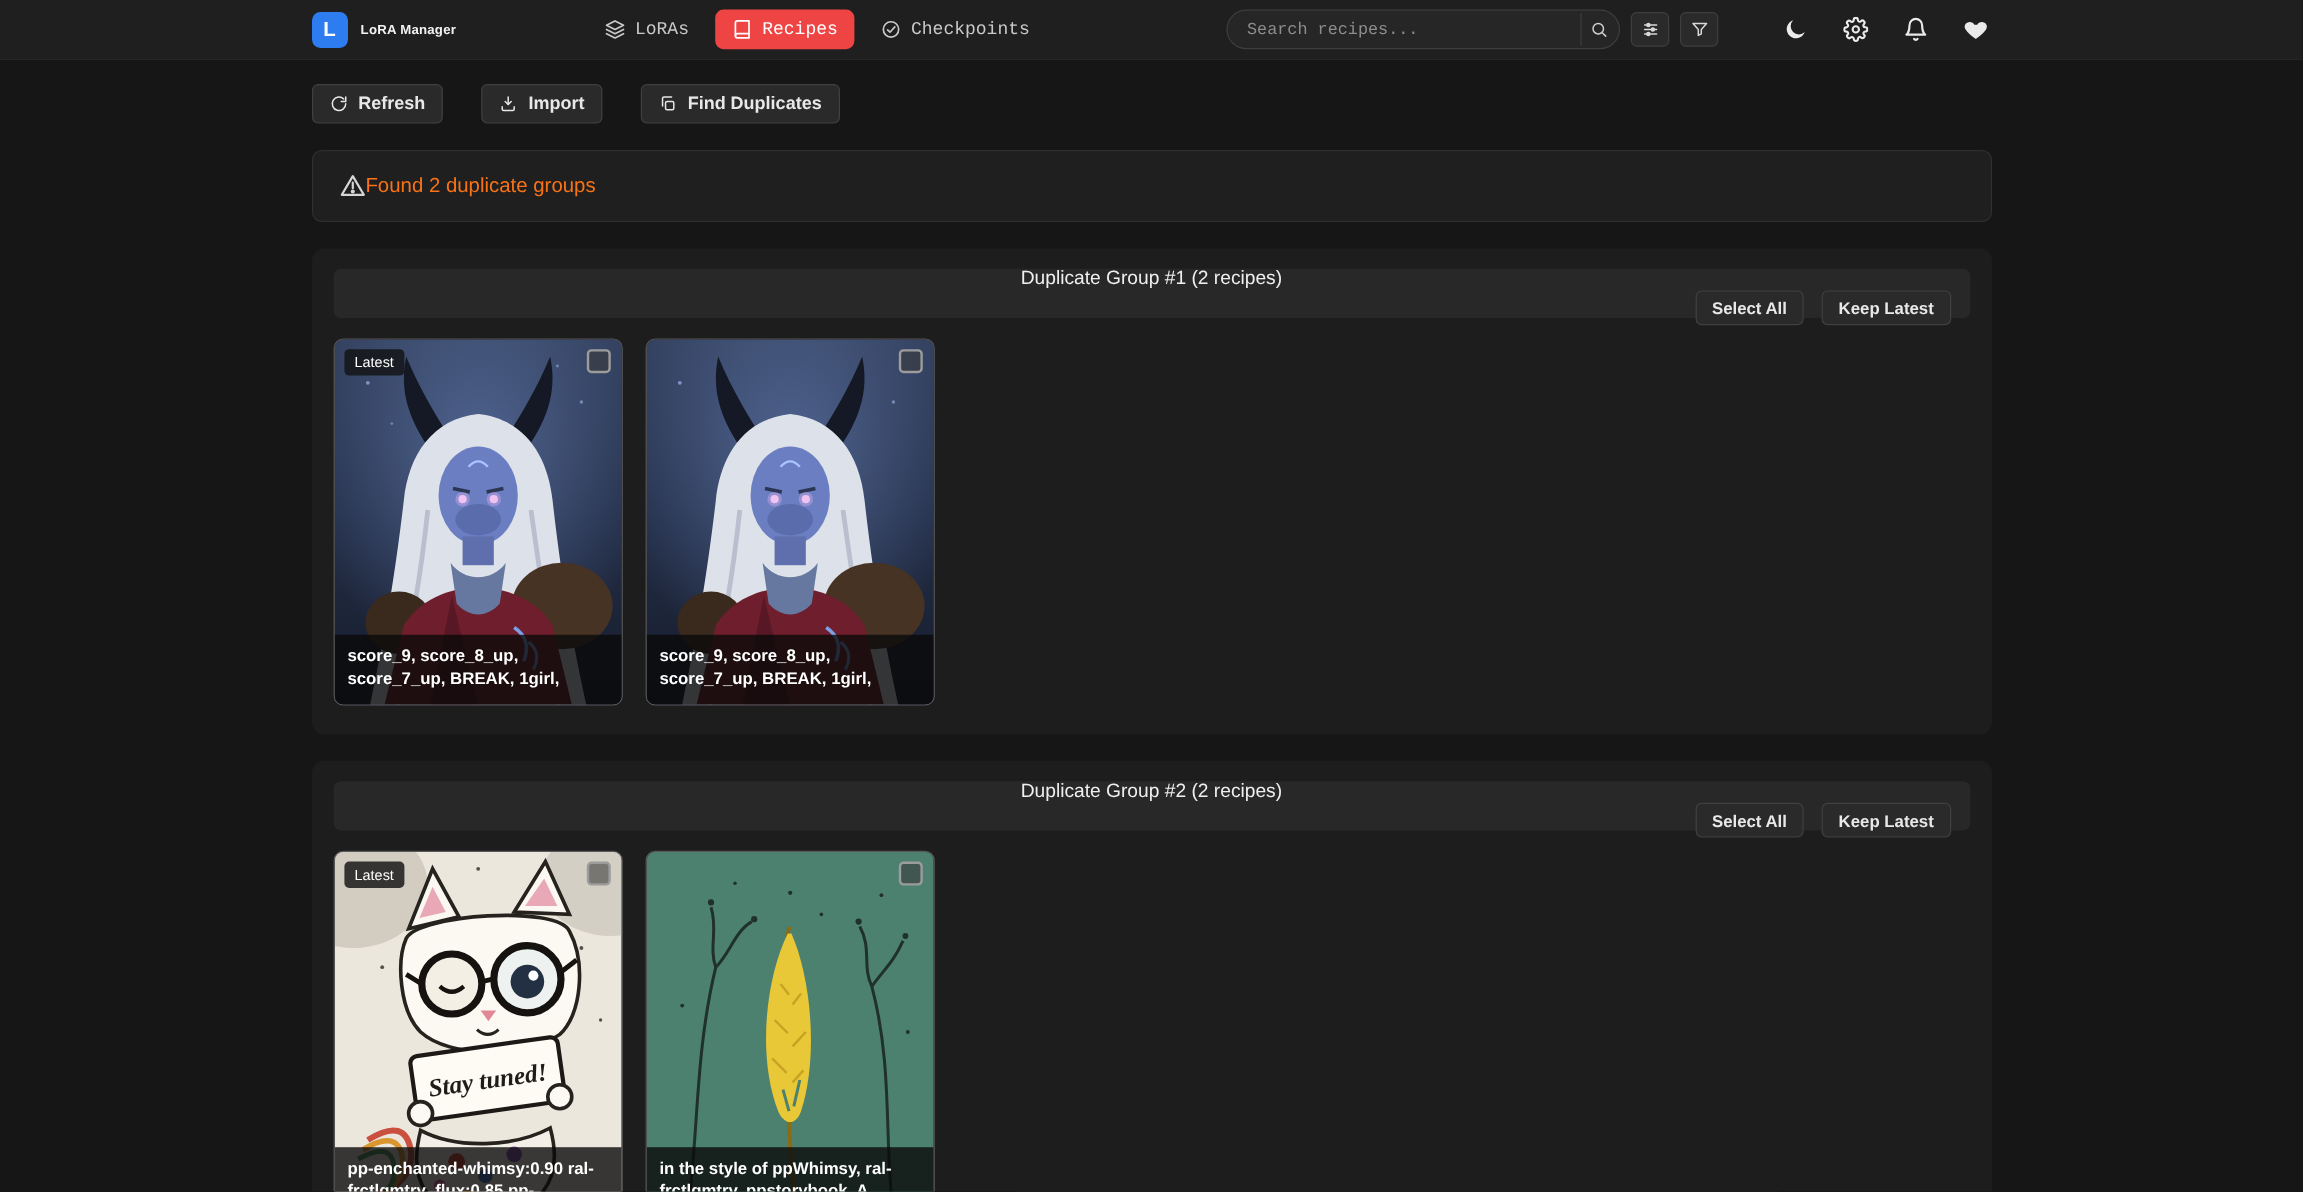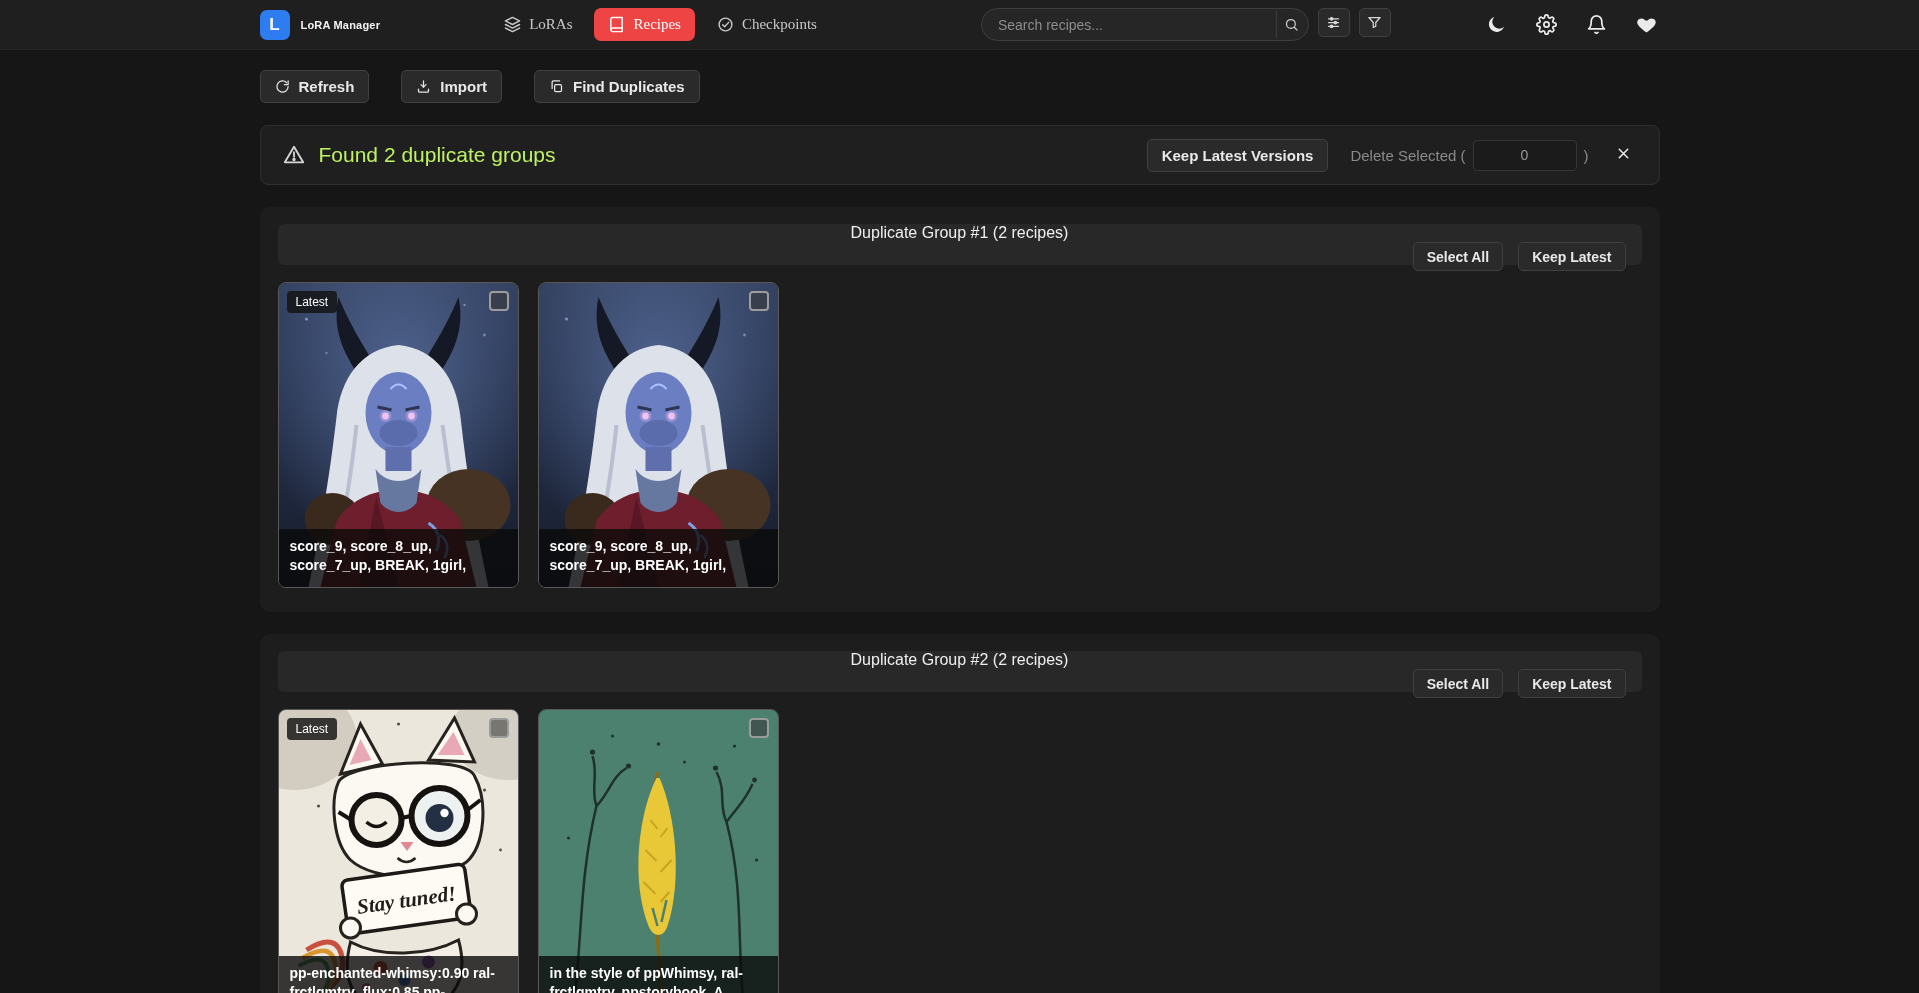--- a/index.html
+++ b/index.html
@@ -17,25 +17,25 @@
   .logo {
     width: 30px; height: 30px; border-radius: 7px; background: #2e7df0;
     display: flex; align-items: center; justify-content: center;
     color: #fff; font-weight: bold; font-size: 17px;
   }
   .brand-name { font-weight: bold; font-size: 11px; color: #f3f3f3; letter-spacing: .2px; }
   .mainnav { display: flex; align-items: center; gap: 8px; margin-left: 110px; }
   .nav-item {
     display: flex; align-items: center; gap: 8px; color: #c9c9c9; font-size: 15px;
     padding: 8px 14px; border-radius: 7px; cursor: pointer; background: transparent; border: none;
-    font-family: Liberation Serif, serif;
+    font-family: Liberation Mono, monospace;
   }
   .nav-item svg { width: 17px; height: 17px; }
   .nav-item.active { background: #ef4444; color: #fff; }
-  .search-cluster { display: flex; align-items: flex-start; margin-left: 150px; }
+  .search-cluster { display: flex; align-items: center; margin-left: 150px; font-family: Liberation Mono, monospace; }
   .search-wrap { position: relative; width: 328px; }
   .search-wrap input {
     width: 100%; height: 33px; border-radius: 17px; background: #262626;
     border: 1px solid #3e3e3e; color: #dedede; padding: 0 44px 0 16px; font-size: 14px;
     font-family: inherit; outline: none;
   }
   .search-wrap input::placeholder { color: #8d8d8d; }
   .search-btn {
     position: absolute; right: 3px; top: 3px; width: 30px; height: 27px;
     background: transparent; border: none; border-left: 1px solid #3e3e3e;
@@ -64,21 +64,21 @@
   }
   .btn svg { width: 15px; height: 15px; }
   .btn.small { height: 29px; font-size: 14px; padding: 0 13px; }
 
   
   .alert {
     margin-top: 22px; background: #1f1f1f; border: 1px solid #2f2f2f; border-radius: 8px;
     height: 60px; display: flex; align-items: center; padding: 0 22px;
   }
   .warn-icon { color: #d6d6d6; width: 22px; height: 22px; }
-  .alert-msg { font-size: 21px; margin-left: 14px; color: #bef264; }
+  .alert-msg { font-size: 17px; margin-left: 0; color: #f97316; }
   .alert-actions { margin-left: auto; display: flex; align-items: center; gap: 22px; }
   .delete-group { display: flex; align-items: center; gap: 7px; color: #8a8a8a; font-size: 15px; cursor: default; }
   .count-input {
     width: 104px; height: 31px; background: #1b1b1b; border: 1px solid #353535;
     border-radius: 4px; color: #9a9a9a; text-align: center; font-size: 14px; font-family: inherit;
   }
   .close-btn { background: transparent; border: none; color: #f0f0f0; cursor: pointer; width: 26px; height: 26px; }
   .close-btn svg { width: 17px; height: 17px; }
 
   
@@ -220,35 +220,20 @@
     </button>
   </div>
 
   <div class="alert">
     <svg class="stroke warn-icon" viewBox="0 0 24 24">
       <path d="M12 3 2 20h20L12 3z"></path>
         <path d="M12 9v5"></path>
         <circle cx="12" cy="17" r="0.9" fill="currentColor"></circle>
     </svg>
     <span class="alert-msg">Found 2 duplicate groups</span>
-    <div class="alert-actions">
-      <button class="btn">
-        <span>Keep Latest Versions</span>
-      </button>
-      <div class="delete-group">
-        <span>Delete Selected (</span>
-        <input class="count-input" type="text" value="0" style="">
-        <span>)</span>
-      </div>
-      <button class="close-btn">
-        <svg class="stroke" viewBox="0 0 24 24">
-          <path d="M6 6l12 12M18 6L6 18"></path>
-        </svg>
-      </button>
-    </div>
   </div>
 
   <section class="panel">
     <div class="panel-header">
       <span class="panel-title">Duplicate Group #1 (2 recipes)</span>
       <div class="actions">
         <button class="btn small">
           <span>Select All</span>
         </button>
         <button class="btn small">

